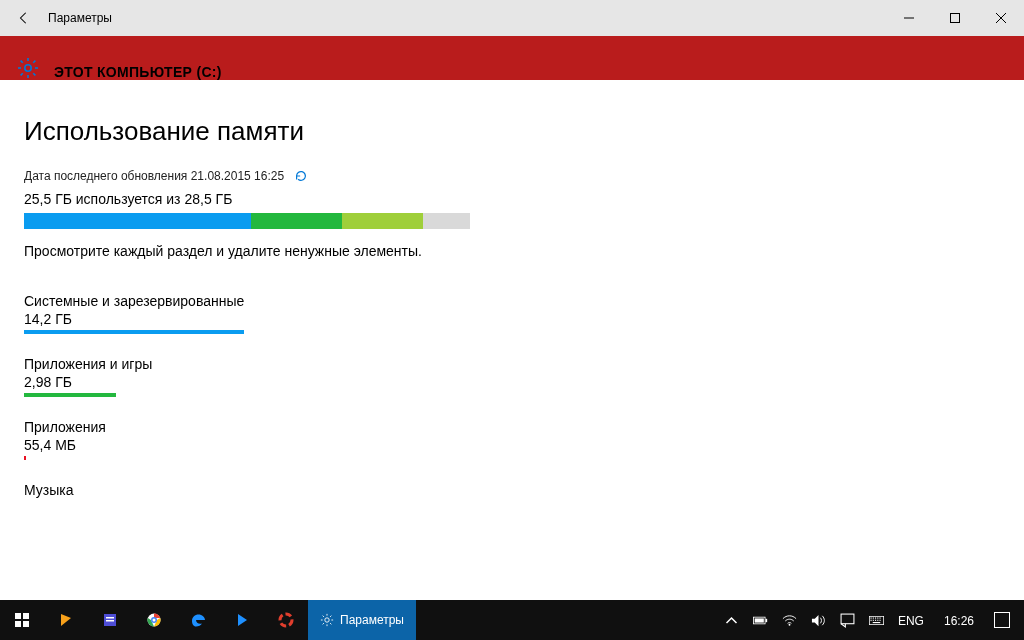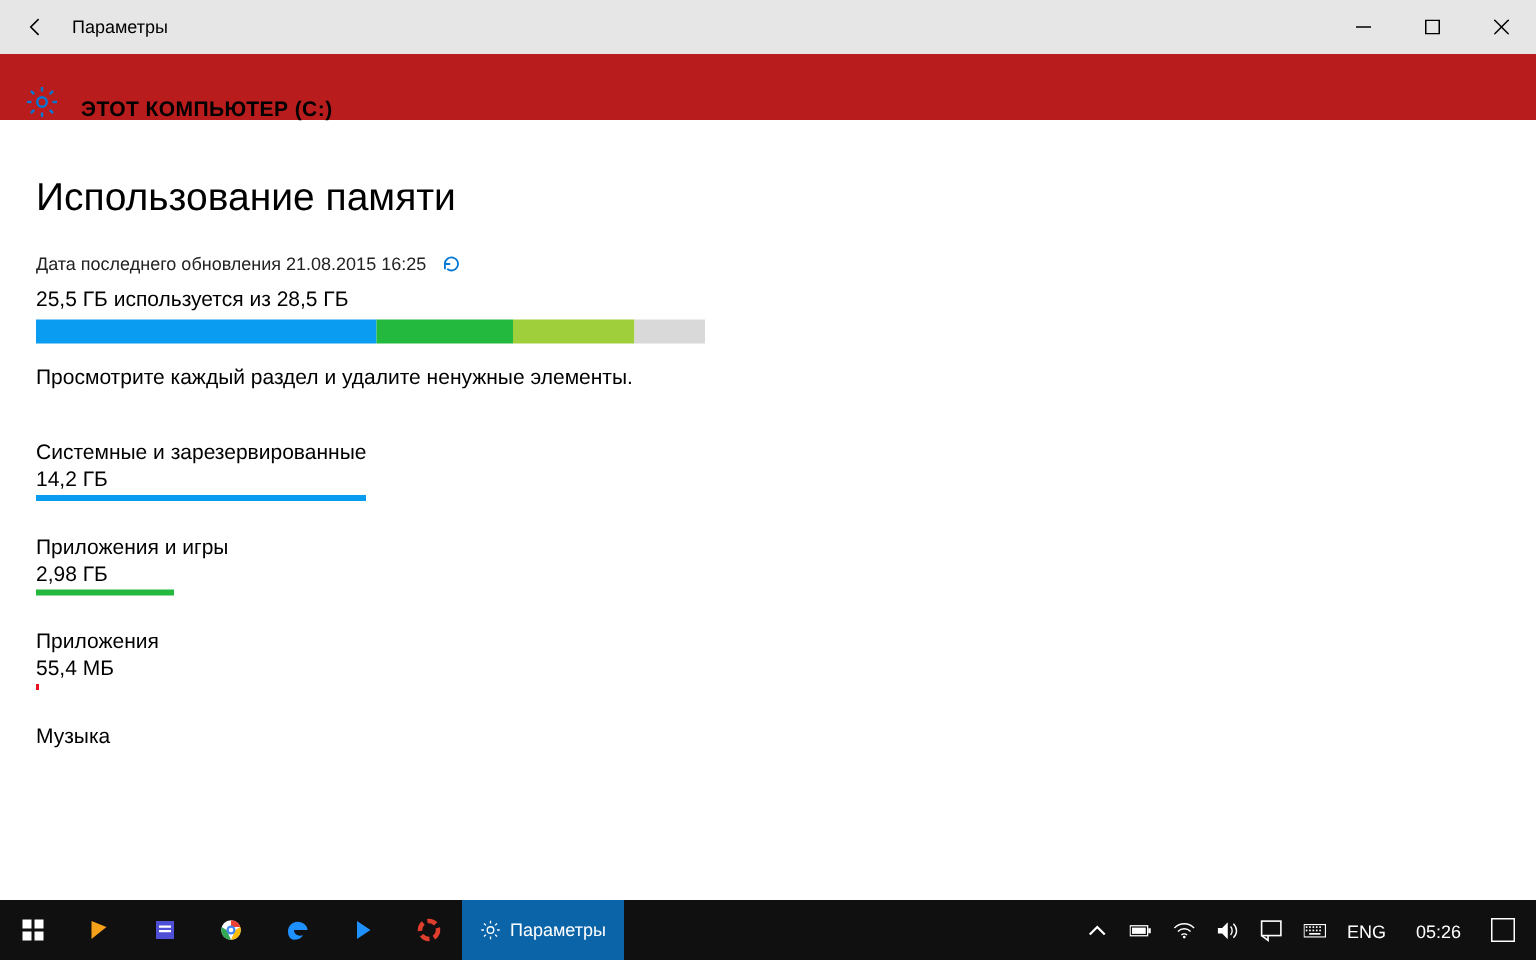--- a/index.html
+++ b/index.html
@@ -246,16 +246,16 @@
             <rect x="2" y="5" width="1.5" height="1.5"></rect>
             <rect x="5" y="5" width="1.5" height="1.5"></rect>
             <rect x="8" y="5" width="1.5" height="1.5"></rect>
             <rect x="11" y="5" width="1.5" height="1.5"></rect>
             <rect x="14" y="5" width="1.5" height="1.5"></rect>
             <rect x="5" y="8" width="10" height="1.5"></rect>
           </g>
         </svg>
       </span>
     <span>ENG</span>
-    <span class="clk">05:26</span>
+    <span class="clk">16:26</span>
     <span class="sq"></span>
   </div>
 </div>
 
 </body></html>

